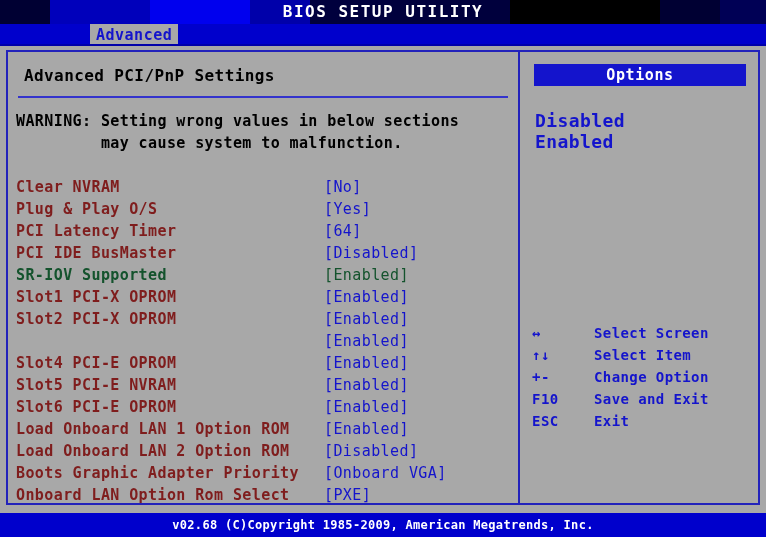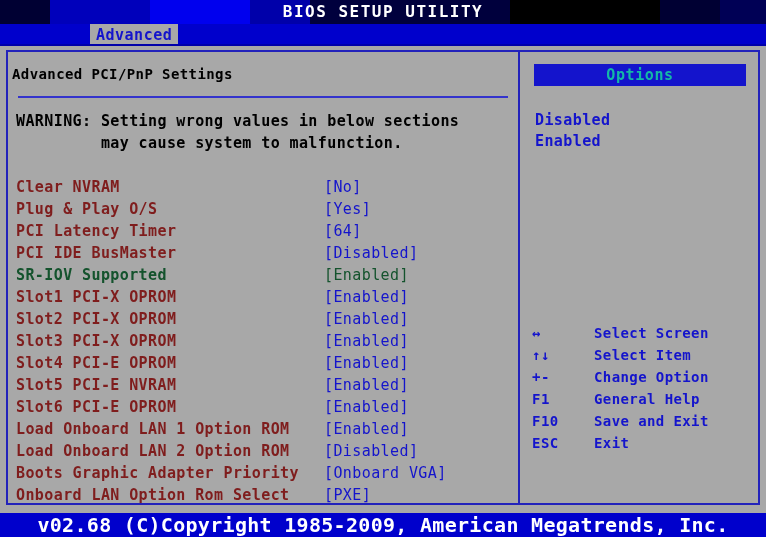--- a/index.html
+++ b/index.html
@@ -88,23 +88,23 @@
   }
 
   
   #leftpane {
     position: absolute;
     left: 8px; top: 52px;
     width: 510px; height: 451px;
   }
   #settings-title {
     position: absolute;
-    left: 4px; top: 14px;
+    left: 16px; top: 14px;
     color: #000000;
-    font-size: 14px;
+    font-size: 16px;
     font-weight: bold;
     letter-spacing: 0.4px;
     white-space: nowrap;
   }
   #title-rule {
     position: absolute;
     left: 10px; top: 44px;
     width: 490px; height: 2px;
     background: #3333cc;
   }
@@ -156,33 +156,33 @@
     position: absolute;
     left: 520px; top: 52px;
     width: 240px; height: 451px;
   }
   #options-header {
     position: absolute;
     left: 14px; top: 12px;
     width: 212px; height: 22px;
     line-height: 22px;
     background: #1414cc;
-    color: #14b8a6;
+    color: #ffffff;
     font-size: 15px;
     font-weight: bold;
     text-align: center;
     letter-spacing: 0.6px;
   }
   #options-list {
     position: absolute;
     left: 15px; top: 58px;
   }
   .option-item {
     color: #1414cc;
-    font-size: 15px;
+    font-size: 18px;
     font-weight: bold;
     line-height: 21px;
     letter-spacing: 0.4px;
     white-space: nowrap;
   }
 
   #help-keys {
     position: absolute;
     left: 12px; top: 270px;
     width: 224px;
@@ -213,21 +213,21 @@
 
   
   #footer {
     position: absolute;
     left: 0; top: 513px;
     width: 766px; height: 24px;
     background: #0000cc;
     line-height: 24px;
     text-align: center;
     color: #ffffff;
-    font-size: 20px;
+    font-size: 12px;
     font-weight: bold;
     letter-spacing: 0.3px;
   }
 </style>
 </head>
 <body>
 
 <div id="screen">
 
   <div id="titlebar">
@@ -279,21 +279,20 @@
         </div>
         <div class="row">
           <span class="label">Slot1 PCI-X OPROM</span>
           <span class="value">[Enabled]</span>
         </div>
         <div class="row">
           <span class="label">Slot2 PCI-X OPROM</span>
           <span class="value">[Enabled]</span>
         </div>
         <div class="row">
-          <span class="label">Slot3 PCI-X OPROM</span>
           <span class="value">[Enabled]</span>
         </div>
         <div class="row">
           <span class="label">Slot4 PCI-E OPROM</span>
           <span class="value">[Enabled]</span>
         </div>
         <div class="row">
           <span class="label">Slot5 PCI-E NVRAM</span>
           <span class="value">[Enabled]</span>
         </div>
@@ -333,24 +332,20 @@
         </div>
         <div class="help-row">
           <span class="hkey">↑↓</span>
           <span class="hdesc">Select Item</span>
         </div>
         <div class="help-row">
           <span class="hkey">+-</span>
           <span class="hdesc">Change Option</span>
         </div>
         <div class="help-row">
-          <span class="hkey">F1</span>
-          <span class="hdesc">General Help</span>
-        </div>
-        <div class="help-row">
           <span class="hkey">F10</span>
           <span class="hdesc">Save and Exit</span>
         </div>
         <div class="help-row">
           <span class="hkey">ESC</span>
           <span class="hdesc">Exit</span>
         </div>
       </div>
   </div>
 

